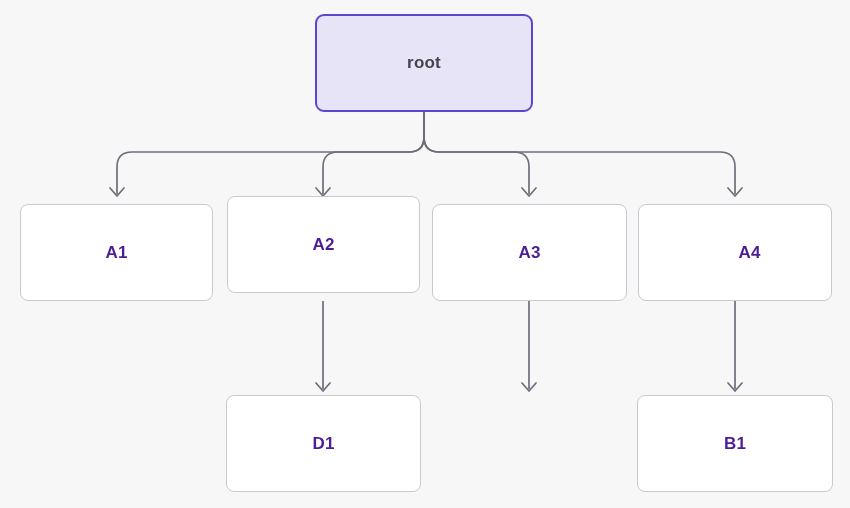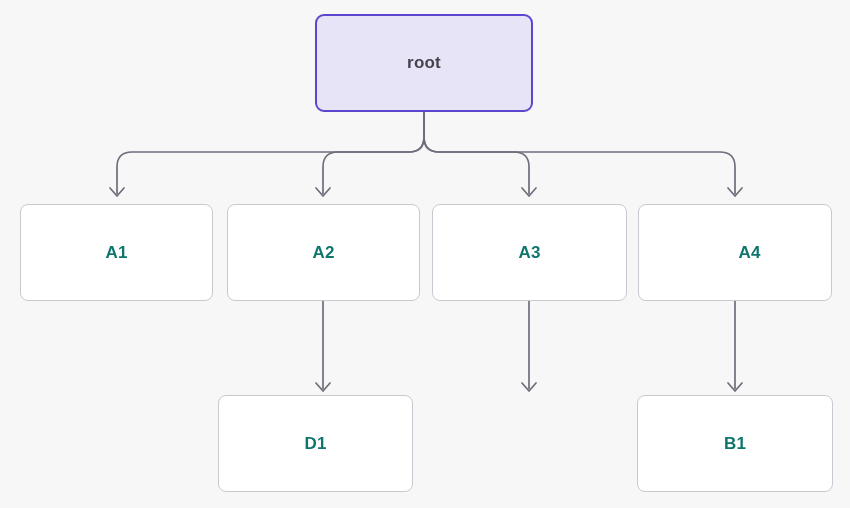--- a/index.html
+++ b/index.html
@@ -39,38 +39,38 @@
     border: 1px solid #c9c9d2;
     border-radius: 8px;
     display: flex;
     align-items: center;
     justify-content: center;
     cursor: pointer;
   }
   .node .label {
     font-size: 17px;
     font-weight: 700;
-    color: #0f766e;
+    color: #4c1d95;
     letter-spacing: 0.2px;
   }
   .node.root {
     background: #e8e4f7;
     border: 2px solid #5a46cf;
     border-radius: 9px;
   }
   .node.root .label {
     color: #45434c;
   }
   
   #node-root { left: 315px; top: 14px;  width: 218px; height: 98px; }
   #node-a1   { left: 20px;  top: 204px; width: 193px; height: 97px; }
-  #node-a2   { left: 227px; top: 204px; width: 193px; height: 97px; }
+  #node-a2   { left: 227px; top: 196px; width: 193px; height: 97px; }
   #node-a3   { left: 432px; top: 204px; width: 195px; height: 97px; text-align: center; }
   #node-a4   { left: 638px; top: 204px; width: 194px; height: 97px; padding-left: 29px; }
-  #node-d1   { left: 218px; top: 395px; width: 195px; height: 97px; text-align: center; }
+  #node-d1   { left: 226px; top: 395px; width: 195px; height: 97px; text-align: center; }
   #node-c1   { left: 432px; top: 395px; width: 195px; height: 97px; }
   #node-b1   { left: 637px; top: 395px; width: 196px; height: 97px; }
 </style>
 </head>
 <body>
 
 <div class="canvas">
 
   <svg class="edges-layer" viewBox="0 0 850 508" xmlns="http://www.w3.org/2000/svg">
 

